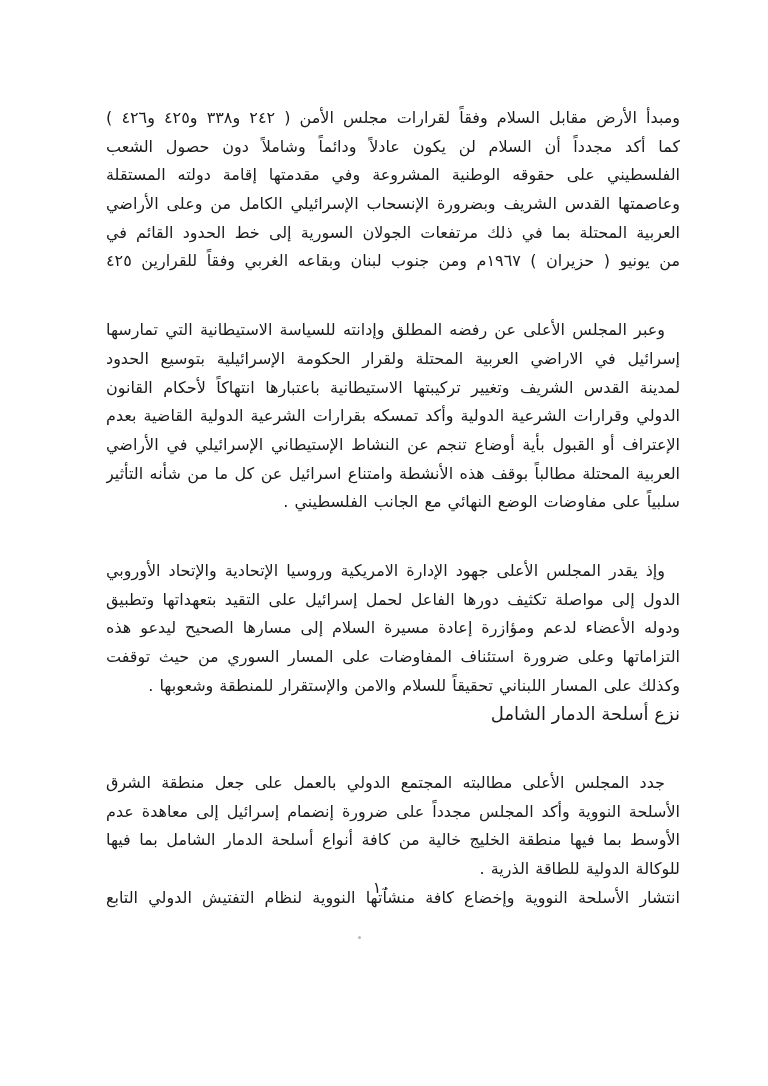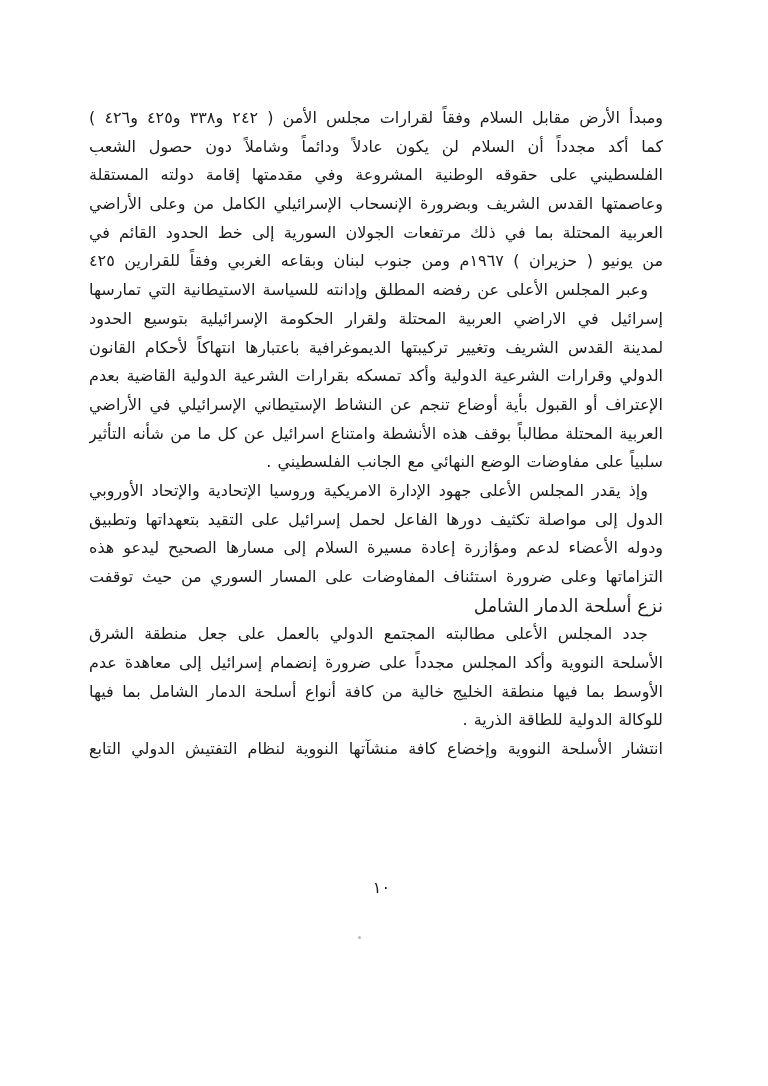--- a/index.html
+++ b/index.html
@@ -12,39 +12,40 @@
     width: 768px;
     height: 1086px;
     background: #ffffff;
     font-family: "DejaVu Sans", sans-serif;
     color: #1b1b1b;
     overflow: hidden;
   }
   .textblock {
     position: absolute;
     top: 104px;
-    right: 105px;
+    right: 88px;
     width: 574px;
     direction: rtl;
   }
   .para { margin: 0; padding: 0; }
   .line {
     font-size: 16px;
     height: 28.7px;
     line-height: 28.7px;
     overflow: hidden;
     text-align: justify;
     text-align-last: justify;
     word-spacing: 1px;
   }
   .line.end {
     text-align-last: right;
   }
   .line.indent {
     padding-right: 15px;
+    margin-top: 40px;
   }
   .heading {
     font-size: 18px;
     font-weight: normal;
     height: 28.7px;
     line-height: 28.7px;
     text-align: right;
   }
   .page-number {
     position: absolute;
@@ -76,32 +77,33 @@
       <div class="line">كما أكد مجدداً أن السلام لن يكون عادلاً ودائماً وشاملاً دون حصول الشعب</div>
       <div class="line">الفلسطيني على حقوقه الوطنية المشروعة وفي مقدمتها إقامة دولته المستقلة</div>
       <div class="line">وعاصمتها القدس الشريف وبضرورة الإنسحاب الإسرائيلي الكامل من وعلى الأراضي</div>
       <div class="line">العربية المحتلة بما في ذلك مرتفعات الجولان السورية إلى خط الحدود القائم في الرابع</div>
       <div class="line">من يونيو ( حزيران ) ١٩٦٧م ومن جنوب لبنان وبقاعه الغربي وفقاً للقرارين ٤٢٥</div>
     </div>
 
     <div class="para">
       <div class="line indent">وعبر المجلس الأعلى عن رفضه المطلق وإدانته للسياسة الاستيطانية التي تمارسها</div>
       <div class="line">إسرائيل في الاراضي العربية المحتلة ولقرار الحكومة الإسرائيلية بتوسيع الحدود الجغرافية</div>
-      <div class="line">لمدينة القدس الشريف وتغيير تركيبتها الديموغرافية باعتبارها انتهاكاً لأحكام القانون</div>
+      <div class="line">لمدينة القدس الشريف وتغيير تركيبتها الاستيطانية باعتبارها انتهاكاً لأحكام القانون</div>
       <div class="line">الدولي وقرارات الشرعية الدولية وأكد تمسكه بقرارات الشرعية الدولية القاضية بعدم</div>
       <div class="line">الإعتراف أو القبول بأية أوضاع تنجم عن النشاط الإستيطاني الإسرائيلي في الأراضي</div>
       <div class="line">العربية المحتلة مطالباً بوقف هذه الأنشطة وامتناع اسرائيل عن كل ما من شأنه التأثير</div>
       <div class="line end">سلبياً على مفاوضات الوضع النهائي مع الجانب الفلسطيني .</div>
     </div>
 
     <div class="para">
       <div class="line indent">وإذ يقدر المجلس الأعلى جهود الإدارة الامريكية وروسيا الإتحادية والإتحاد الأوروبي</div>
       <div class="line">الدول إلى مواصلة تكثيف دورها الفاعل لحمل إسرائيل على التقيد بتعهداتها وتطبيق</div>
       <div class="line">ودوله الأعضاء لدعم ومؤازرة إعادة مسيرة السلام إلى مسارها الصحيح ليدعو هذه</div>
       <div class="line">التزاماتها وعلى ضرورة استئناف المفاوضات على المسار السوري من حيث توقفت</div>
+      <div class="line end">وكذلك على المسار اللبناني تحقيقاً للسلام والامن والإستقرار للمنطقة وشعوبها .</div>
     </div>
 
     <div class="heading">نزع أسلحة الدمار الشامل</div>
 
     <div class="para">
       <div class="line indent">جدد المجلس الأعلى مطالبته المجتمع الدولي بالعمل على جعل منطقة الشرق</div>
       <div class="line">الأسلحة النووية وأكد المجلس مجدداً على ضرورة إنضمام إسرائيل إلى معاهدة عدم</div>
       <div class="line">الأوسط بما فيها منطقة الخليج خالية من كافة أنواع أسلحة الدمار الشامل بما فيها</div>
       <div class="line end">للوكالة الدولية للطاقة الذرية .</div>
       <div class="line">انتشار الأسلحة النووية وإخضاع كافة منشآتها النووية لنظام التفتيش الدولي التابع</div>

